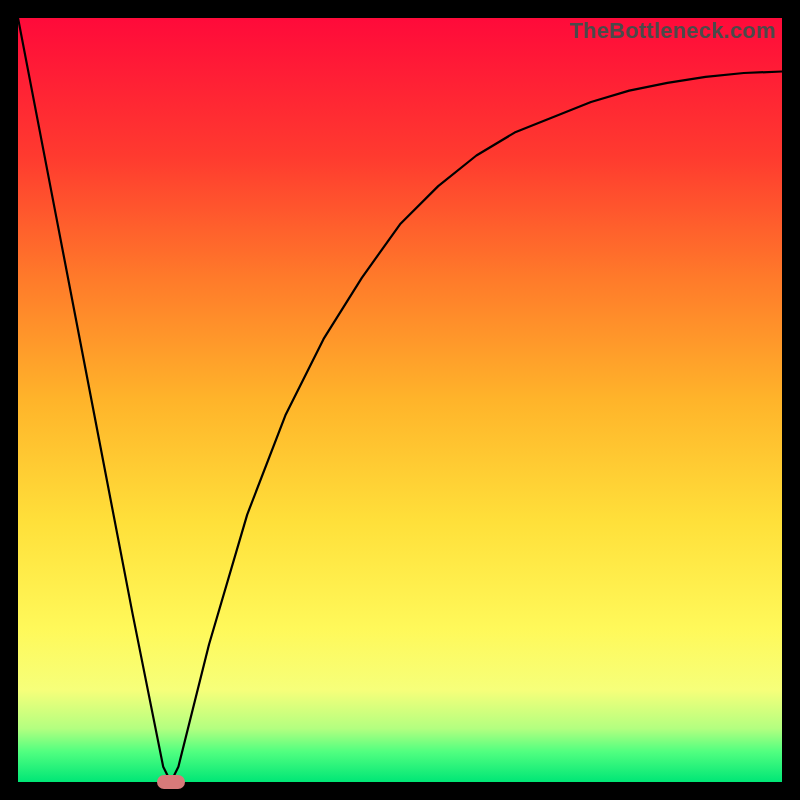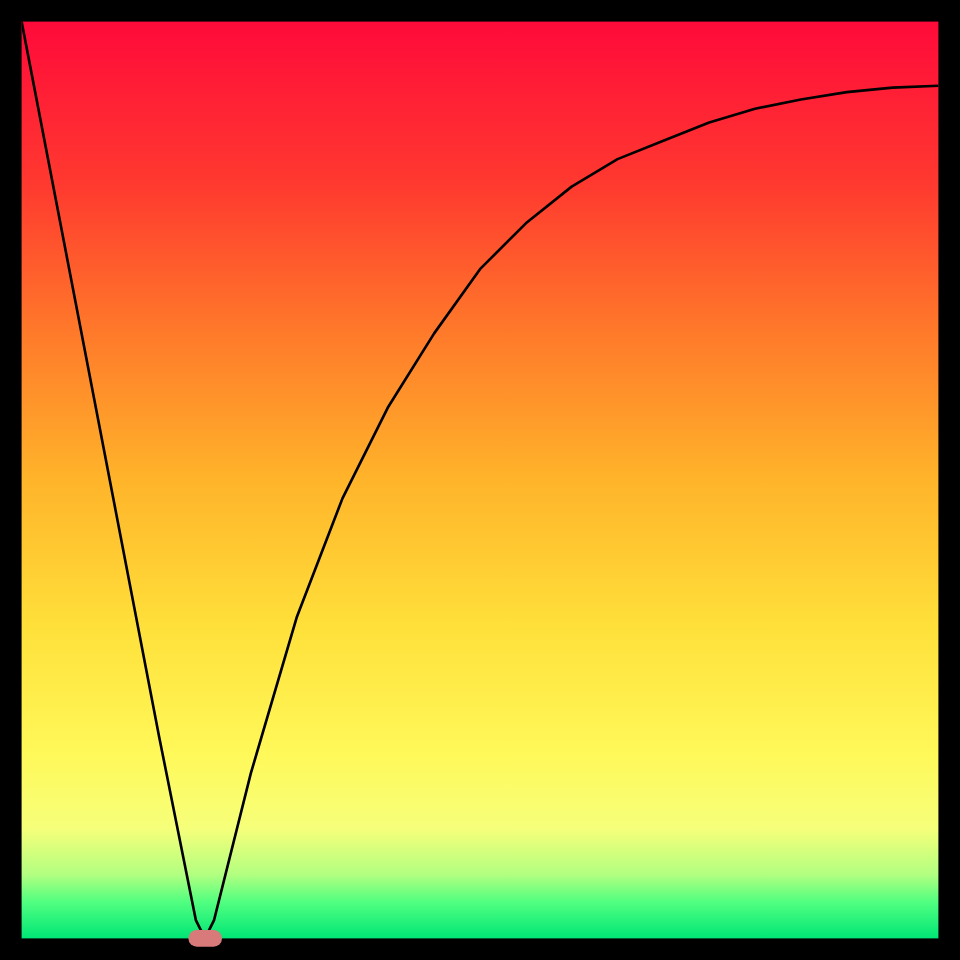--- a/index.html
+++ b/index.html
@@ -58,20 +58,21 @@
     background: #d87a7a;
     border-radius: 8px;
     transform: translate(-50%, -50%);
   }
 </style>
 </head>
 <body>
 
 <div class="frame">
   <div class="plot-area">
+    <div class="watermark">TheBottleneck.com</div>
 
     <svg class="line-svg" viewBox="0 0 764 764" preserveAspectRatio="none">
       <path id="curve-path" fill="none" stroke="#000" stroke-width="2.2" stroke-linejoin="round" stroke-linecap="round" d="M0.0 0.0 L38.2 198.6 L76.4 397.3 L114.6 595.9 L145.2 748.7 L152.8 764.0 L160.4 748.7 L191.0 626.5 L229.2 496.6 L267.4 397.3 L305.6 320.9 L343.8 259.8 L382.0 206.3 L420.2 168.1 L458.4 137.5 L496.6 114.6 L534.8 99.3 L573.0 84.0 L611.2 72.6 L649.4 64.9 L687.6 58.8 L725.8 55.0 L764.0 53.5"></path>
     </svg>
 
     <div id="min-marker" class="marker" style="left: 152.8px; top: 764px;"></div>
   </div>
 </div>
 
 </body></html>

